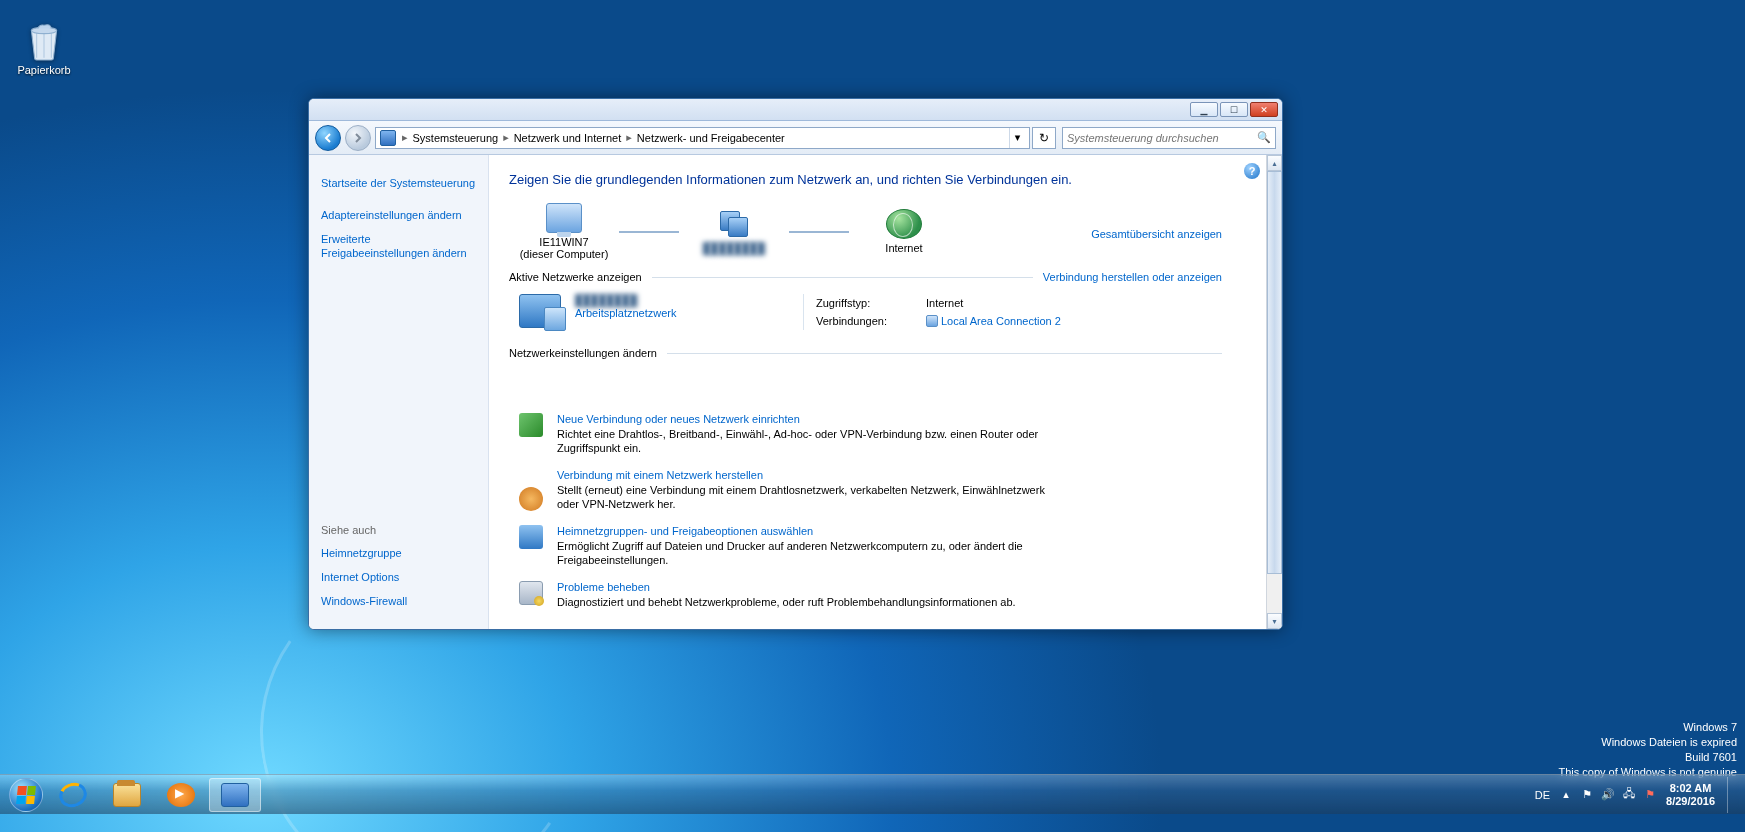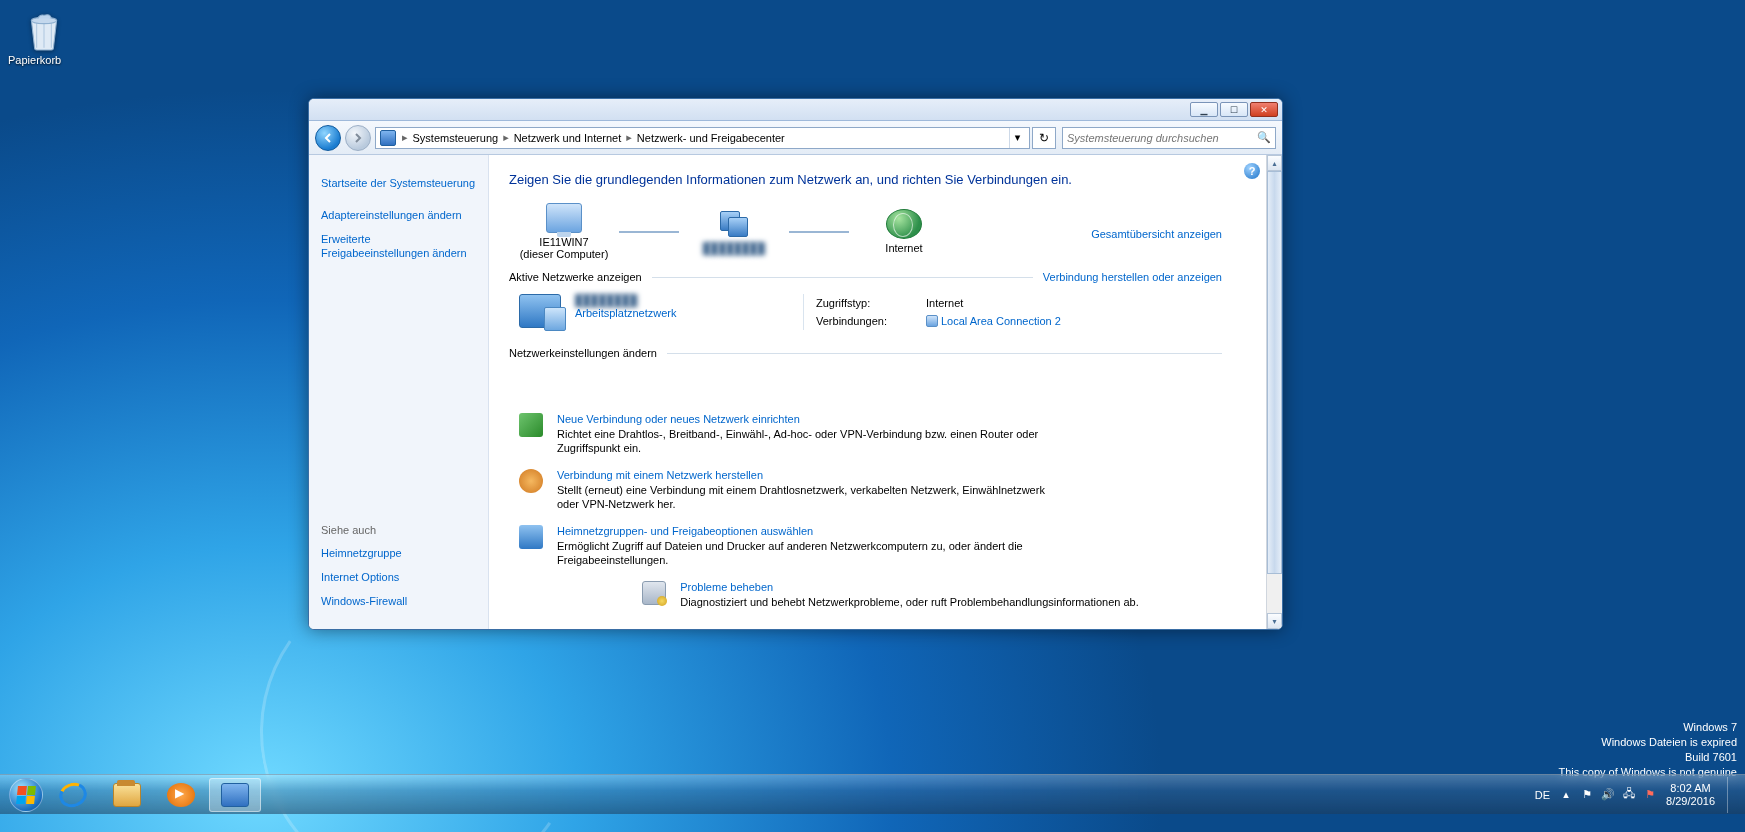--- a/index.html
+++ b/index.html
@@ -4,21 +4,21 @@
   <style>
     * { margin:0; padding:0; box-sizing:border-box; }
     body {
       width:1745px; height:832px;
       font-family:"Segoe UI",Tahoma,sans-serif;
       font-size:12px; overflow:hidden;
       background: radial-gradient(ellipse 900px 700px at 15% 95%, #6fd9ff 0%, #2fa4e7 35%, #1066b8 70%, #0a4a8a 100%);
       position:relative; color:#000;
     }
     
-    .desktop-icon { position:absolute; top:10px; left:8px; width:72px; cursor:pointer; }
+    .desktop-icon { position:absolute; top:20px; left:8px; width:72px; text-align:center; cursor:pointer; }
     .desktop-icon .icon-img { width:42px; height:42px; margin:0 auto; }
     .desktop-icon .label { color:#fff; text-shadow:0 1px 2px rgba(0,0,0,.8); font-size:11px; margin-top:2px; }
     .recycle-bin svg { filter:drop-shadow(0 1px 2px rgba(0,0,0,.4)); }
     
     .watermark { position:absolute; right:8px; bottom:52px; text-align:right; color:#fff; font-size:11px; line-height:15px; }
     
     .swoosh { position:absolute; left:260px; bottom:-60px; width:320px; height:320px;
       border:3px solid rgba(255,255,255,.2); border-radius:50%;
       border-top-color:transparent; border-right-color:transparent; transform:rotate(-10deg);}
     
@@ -111,21 +111,21 @@
     .tb-i { width:28px; height:24px; }
     .ie-i { border-radius:50%; border:3px solid #1e88e5; border-top-color:#ffb300; transform:rotate(-20deg);}
     .ex-i { background:linear-gradient(#fae29a,#e0a640); border:1px solid #b8842a; border-radius:3px; position:relative;}
     .ex-i::after{content:"";position:absolute;left:3px;top:-4px;width:18px;height:6px;background:#c88a30;border-radius:2px 2px 0 0;}
     .mp-i { background:radial-gradient(circle,#ffa94d,#e06a00); border-radius:50%; position:relative;}
     .mp-i::after{content:"▶";position:absolute;left:8px;top:3px;color:#fff;font-size:12px;}
     .cp-i { background:linear-gradient(#7fb5ef,#3070c0); border:1px solid #2060a0; border-radius:3px;}
     .tray { margin-left:auto; display:flex; align-items:center; gap:8px; color:#fff; font-size:11px; padding-right:2px;}
     .tray .sys { display:flex; align-items:center; gap:5px;}
     .tray .sys span { display:inline-flex; width:16px; height:16px; align-items:center; justify-content:center;}
-    .clock { text-align:center; line-height:13px; font-size:11px;}
+    .clock { text-align:center; line-height:13px; font-size:11px;font-weight:bold;}
     .showdesk { width:10px; height:36px; border-left:1px solid rgba(255,255,255,.35); margin-left:4px;}
   </style>
 </head>
 <body>
 
 <div class="desktop-icon">
   <div class="icon-img recycle-bin">
     <svg viewBox="0 0 40 40">
         <path d="M8 10 L32 10 L29 36 Q29 38 27 38 L13 38 Q11 38 11 36 Z" fill="#dfeaf5" stroke="#8fb0d0" stroke-width="1"></path>
         <path d="M13 10 L13 36 M20 10 L20 36 M27 10 L27 36" stroke="#b0c8e0" stroke-width="1" fill="none"></path>
@@ -255,35 +255,35 @@
         <div class="rule"></div>
       </div>
 
       <div class="opt" style="padding-left:10px;margin-top:44px;">
         <div class="oicon o1"></div>
         <div class="otxt">
           <span class="otitle">Neue Verbindung oder neues Netzwerk einrichten</span>
           <span class="odesc">Richtet eine Drahtlos-, Breitband-, Einwähl-, Ad-hoc- oder VPN-Verbindung bzw. einen Router oder Zugriffspunkt ein.</span>
         </div>
       </div>
-      <div class="opt" style="padding-left:10px;">
+      <div class="opt" style="padding-left:10px;align-items:flex-end;">
         <div class="oicon o2"></div>
         <div class="otxt">
           <span class="otitle">Verbindung mit einem Netzwerk herstellen</span>
           <span class="odesc">Stellt (erneut) eine Verbindung mit einem Drahtlosnetzwerk, verkabelten Netzwerk, Einwählnetzwerk oder VPN-Netzwerk her.</span>
         </div>
       </div>
       <div class="opt" style="padding-left:10px;">
         <div class="oicon o3"></div>
         <div class="otxt">
           <span class="otitle">Heimnetzgruppen- und Freigabeoptionen auswählen</span>
           <span class="odesc">Ermöglicht Zugriff auf Dateien und Drucker auf anderen Netzwerkcomputern zu, oder ändert die Freigabeeinstellungen.</span>
         </div>
       </div>
-      <div class="opt" style="padding-left:10px;justify-content:center;">
+      <div class="opt" style="padding-left:10px;">
         <div class="oicon o4"></div>
         <div class="otxt">
           <span class="otitle">Probleme beheben</span>
           <span class="odesc">Diagnostiziert und behebt Netzwerkprobleme, oder ruft Problembehandlungsinformationen ab.</span>
         </div>
       </div>
 
     </div>
   </div>
 </div>

